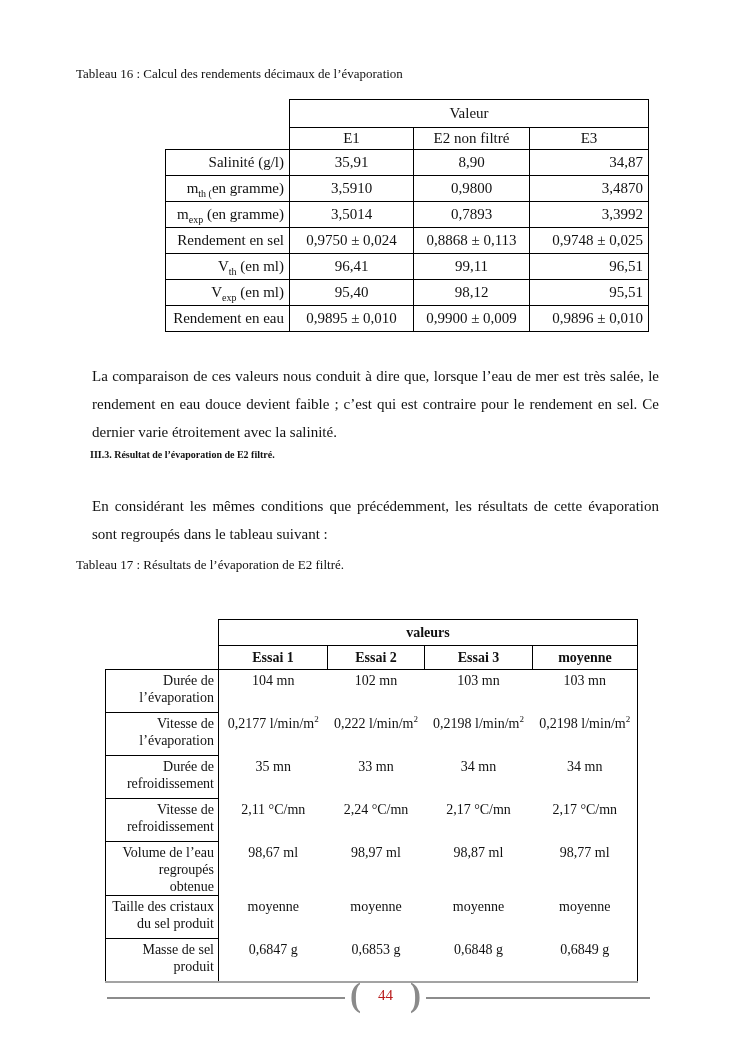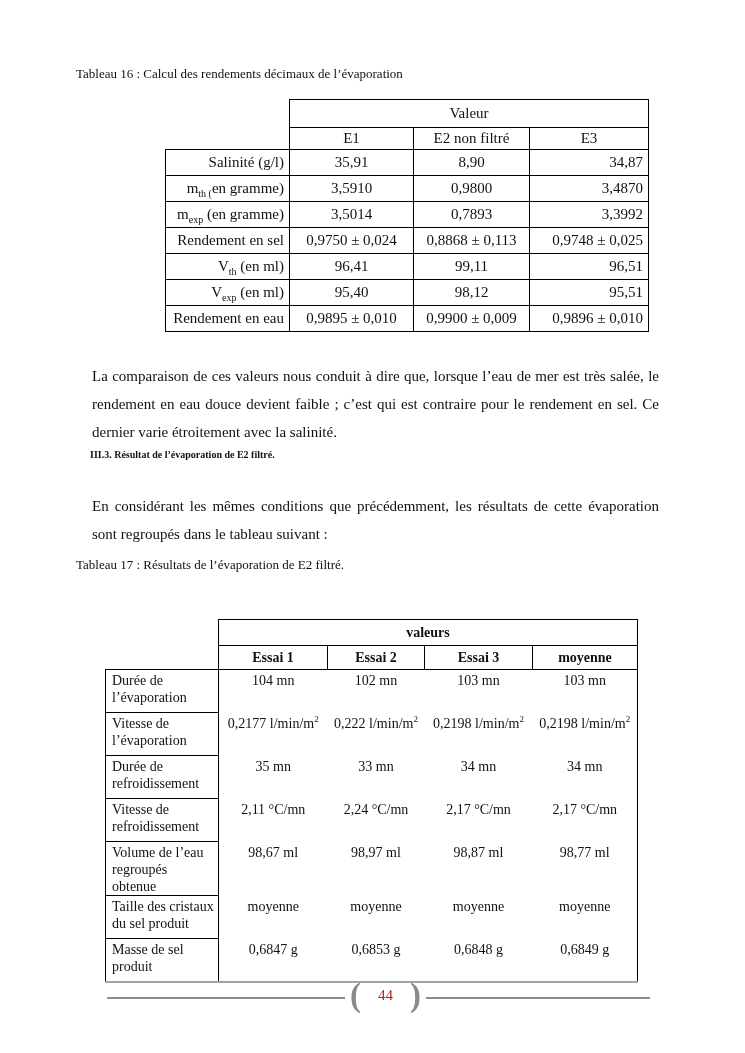--- a/index.html
+++ b/index.html
@@ -26,21 +26,21 @@
   .t16 td.r{text-align:right;padding-right:5px;}
   sub{font-size:10px;line-height:0;}
   sup{font-size:9px;line-height:0;}
 
   
   .t17{position:absolute;left:105px;top:589px;font-size:14px;margin-top:30px;}
   .t17 td{padding:0 4px;overflow:hidden;}
   .t17 td.stub{border:none;}
   .t17 td.gh{border:1px solid #000;font-weight:bold;text-align:center;height:25px;}
   .t17 tr.ch td{border:1px solid #000;font-weight:bold;text-align:center;height:23px;}
-  .t17 td.lbl{border:1px solid #000;vertical-align:top;text-align:left;padding:2px 4px 0 6px;height:40px;line-height:17px;}
+  .t17 td.lbl{border:1px solid #000;vertical-align:top;text-align:right;padding:2px 4px 0 6px;height:40px;line-height:17px;}
   .t17 td.v{border:none;text-align:center;vertical-align:top;padding-top:3px;}
   .t17 td.v-last{border-right:1px solid #000;}
   .t17 tr.lastrow td{border-bottom:2px solid #a3a3a3;}
 
   
   .footer{position:absolute;left:107px;top:977px;width:543px;height:42px;display:flex;align-items:center;}
   .frule{height:2px;background:#8c8c8c;}
   .frule.l{width:238px;}
   .frule.r{flex:1;}
   .bracket{font-size:33px;font-weight:bold;color:#8a8a8a;line-height:0.9;margin:0 5px;transform:translateY(-2px);}

